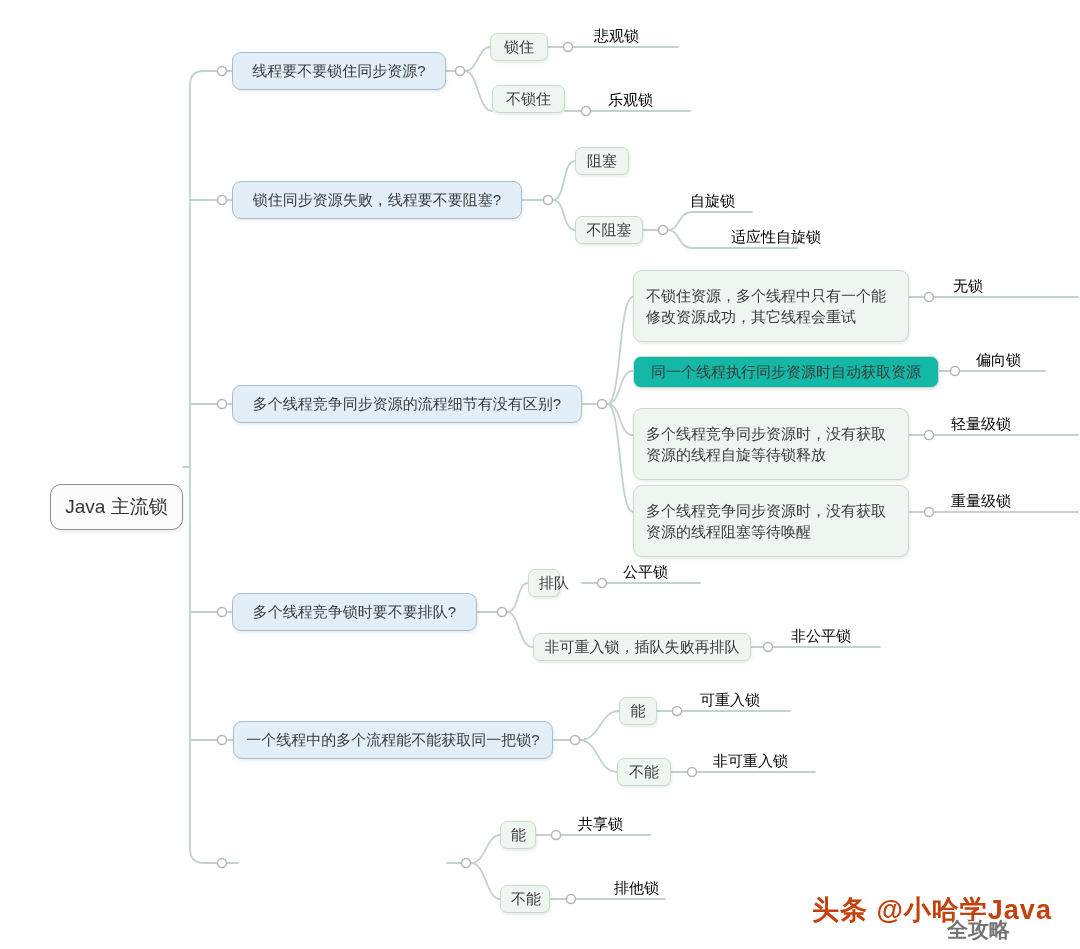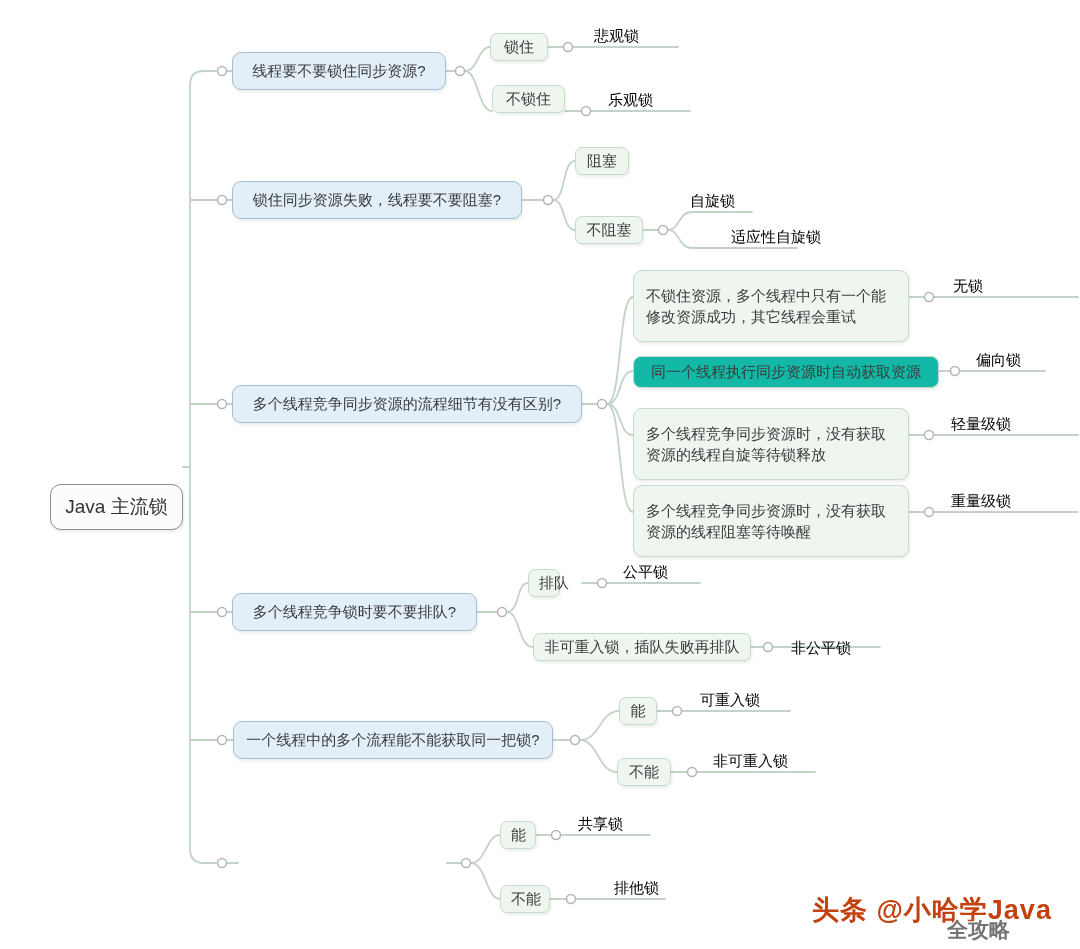--- a/index.html
+++ b/index.html
@@ -179,21 +179,21 @@
   <div class="node gbig" style="left:633px;top:408px;">多个线程竞争同步资源时，没有获取资源的线程自旋等待锁释放</div>
   <div class="node gbig" style="left:633px;top:485px;">多个线程竞争同步资源时，没有获取资源的线程阻塞等待唤醒</div>
   <div class="leaf" style="left:953px;top:276px;">无锁</div>
   <div class="leaf" style="left:976px;top:350px;">偏向锁</div>
   <div class="leaf" style="left:951px;top:414px;">轻量级锁</div>
   <div class="leaf" style="left:951px;top:491px;">重量级锁</div>
 
   <div class="node g" style="left:528px;top:569px;width:32px;">排队</div>
   <div class="node g" style="left:533px;top:633px;width:218px;">非可重入锁，插队失败再排队</div>
   <div class="leaf" style="left:623px;top:562px;">公平锁</div>
-  <div class="leaf" style="left:791px;top:626px;margin-top:12px;">非公平锁</div>
+  <div class="leaf" style="left:791px;top:626px;">非公平锁</div>
 
   <div class="node g" style="left:619px;top:697px;width:38px;">能</div>
   <div class="node g" style="left:617px;top:758px;width:54px;">不能</div>
   <div class="leaf" style="left:700px;top:690px;">可重入锁</div>
   <div class="leaf" style="left:713px;top:751px;">非可重入锁</div>
 
   <div class="node g" style="left:500px;top:821px;width:36px;">能</div>
   <div class="node g" style="left:500px;top:885px;width:50px;">不能</div>
   <div class="leaf" style="left:578px;top:814px;">共享锁</div>
   <div class="leaf" style="left:614px;top:878px;">排他锁</div>

